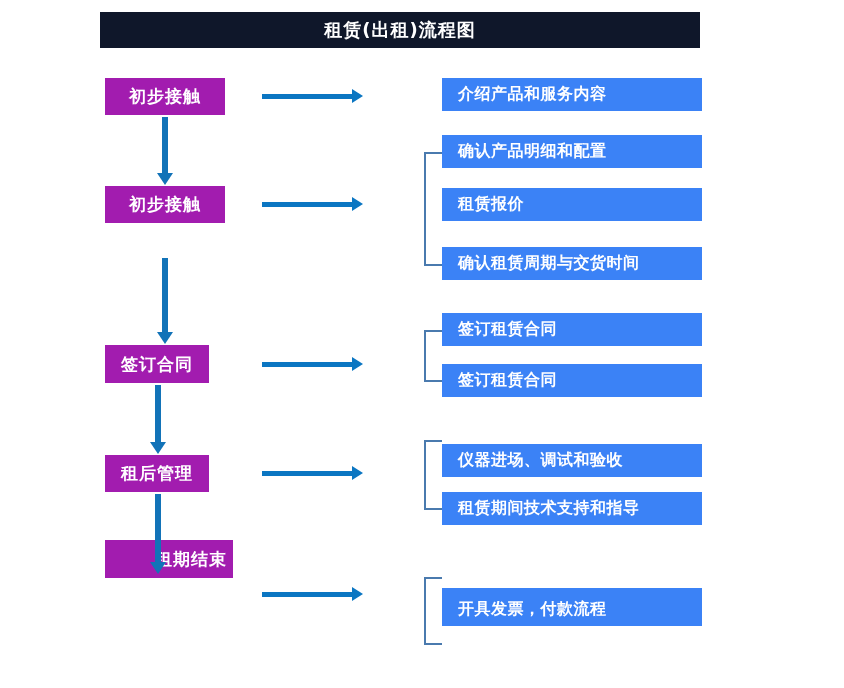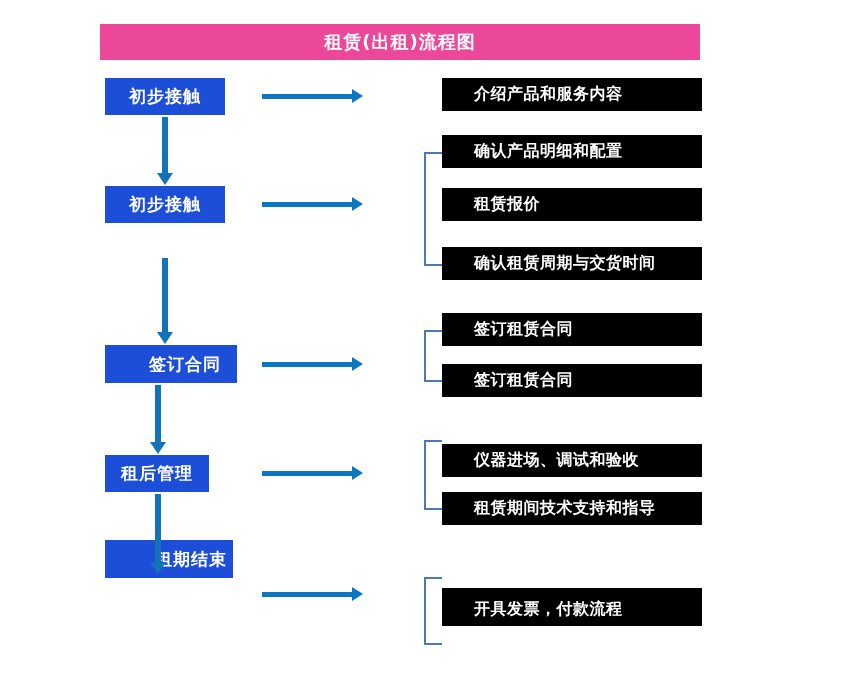--- a/index.html
+++ b/index.html
@@ -23,58 +23,57 @@
     height: 688px;
   }
 
   
   .title-bar {
     position: absolute;
     left: 100px;
     top: 12px;
     width: 600px;
     height: 36px;
-    background: #ec4899;
+    background: #0f172a;
     color: #ffffff;
     font-size: 18px;
     font-weight: bold;
     display: flex;
     align-items: center;
     justify-content: center;
     letter-spacing: 1px;
-    margin-top: 12px;
   }
 
   
   .stage-box {
     position: absolute;
-    background: #1d4ed8;
+    background: #a21caf;
     color: #ffffff;
     font-size: 17px;
     font-weight: bold;
     display: flex;
     align-items: center;
     justify-content: center;
     letter-spacing: 1px;
   }
 
   
   .detail-box {
     position: absolute;
     left: 442px;
     width: 260px;
     height: 33px;
-    background: #000000;
+    background: #3b82f6;
     color: #ffffff;
     font-size: 16px;
     font-weight: bold;
     display: flex;
     align-items: center;
     justify-content: flex-start;
-    padding-left: 32px;
+    padding-left: 16px;
     box-sizing: border-box;
     letter-spacing: 0.5px;
   }
 
   
   .h-arrow {
     position: absolute;
     height: 14px;
     pointer-events: none;
   }
@@ -134,21 +133,21 @@
 <body>
 
 <div id="canvas">
 
   <div class="title-bar">租赁(出租)流程图</div>
 
   <div class="stage-box" style="left:105px; top:78px; width:120px; height:37px;">初步接触</div>
 
   <div class="stage-box" style="left:105px; top:186px; width:120px; height:37px;">初步接触</div>
 
-  <div class="stage-box" style="left:105px; top:345px; width:104px; height:38px;padding-left:28px;">签订合同</div>
+  <div class="stage-box" style="left:105px; top:345px; width:104px; height:38px;">签订合同</div>
 
   <div class="stage-box" style="left:105px; top:455px; width:104px; height:37px;">租后管理</div>
 
   <div class="stage-box" style="left:105px; top:540px; width:84px; height:38px;padding-left:44px;">租期结束</div>
 
   <div class="v-arrow" style="left:157px; top:117px; height:68px;">
     <div class="shaft" style="height:56px;"></div>
     <div class="head" style="top:56px;"></div>
   </div>
 

